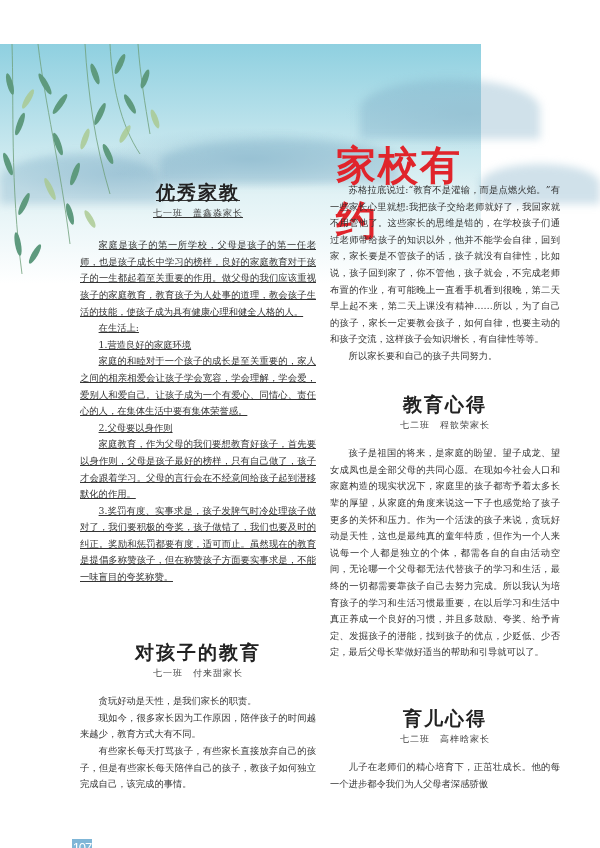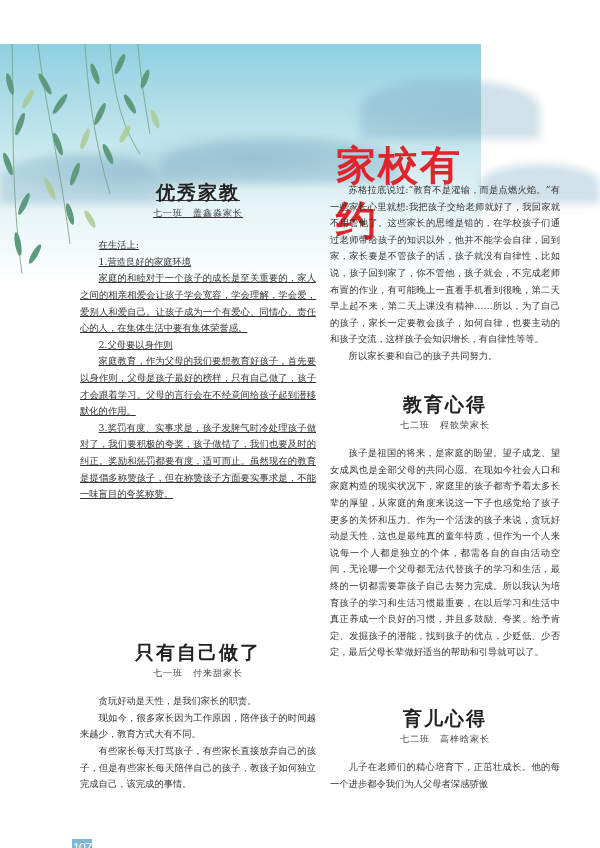--- a/index.html
+++ b/index.html
@@ -68,32 +68,33 @@
       <ellipse cx="155" cy="75" rx="3" ry="10" transform="rotate(-20 155 75)"></ellipse>
     </g>
   </svg>
   <div class="main-title">家校有约</div>
 </div>
 
 <div class="col" style="left:80px;top:184px;width:236px;text-decoration:underline;">
   <div>
     <h2 class="sec-title">优秀家教</h2>
     <div class="sec-author" style="margin-bottom:16px;">七一班　盖鑫淼家长</div>
+    <p>家庭是孩子的第一所学校，父母是孩子的第一任老师，也是孩子成长中学习的榜样，良好的家庭教育对于孩子的一生都起着至关重要的作用。做父母的我们应该重视孩子的家庭教育，教育孩子为人处事的道理，教会孩子生活的技能，使孩子成为具有健康心理和健全人格的人。</p>
     <p>在生活上:</p>
     <p>1.营造良好的家庭环境</p>
     <p>家庭的和睦对于一个孩子的成长是至关重要的，家人之间的相亲相爱会让孩子学会宽容，学会理解，学会爱，爱别人和爱自己。让孩子成为一个有爱心、同情心、责任心的人，在集体生活中要有集体荣誉感。</p>
     <p>2.父母要以身作则</p>
     <p>家庭教育，作为父母的我们要想教育好孩子，首先要以身作则，父母是孩子最好的榜样，只有自己做了，孩子才会跟着学习。父母的言行会在不经意间给孩子起到潜移默化的作用。</p>
     <p>3.奖罚有度、实事求是，孩子发脾气时冷处理孩子做对了，我们要积极的夸奖，孩子做错了，我们也要及时的纠正。奖励和惩罚都要有度，适可而止。虽然现在的教育是提倡多称赞孩子，但在称赞孩子方面要实事求是，不能一味盲目的夸奖称赞。</p>
   </div>
 </div>
 
 <div class="col" style="left:80px;top:644px;width:236px;">
   <div>
-    <h2 class="sec-title">只有自己做了</h2>
+    <h2 class="sec-title">对孩子的教育</h2>
     <div class="sec-author">七一班　付来甜家长</div>
     <p>贪玩好动是天性，是我们家长的职责。</p>
     <p>现如今，很多家长因为工作原因，陪伴孩子的时间越来越少，教育方式大有不同。</p>
     <p>有些家长每天打骂孩子，有些家长直接放弃自己的孩子，但是有些家长每天陪伴自己的孩子，教孩子如何独立完成自己，该完成的事情。</p>
   </div>
 </div>
 
 <div class="col" style="left:330px;top:182px;width:230px;">
   <p>苏格拉底说过:“教育不是灌输，而是点燃火焰。”有一些家长心里就想:我把孩子交给老师就好了，我回家就不用管他了。这些家长的思维是错的，在学校孩子们通过老师带给孩子的知识以外，他并不能学会自律，回到家，家长要是不管孩子的话，孩子就没有自律性，比如说，孩子回到家了，你不管他，孩子就会，不完成老师布置的作业，有可能晚上一直看手机看到很晚，第二天早上起不来，第二天上课没有精神……所以，为了自己的孩子，家长一定要教会孩子，如何自律，也要主动的和孩子交流，这样孩子会知识增长，有自律性等等。</p>
   <p>所以家长要和自己的孩子共同努力。</p>

